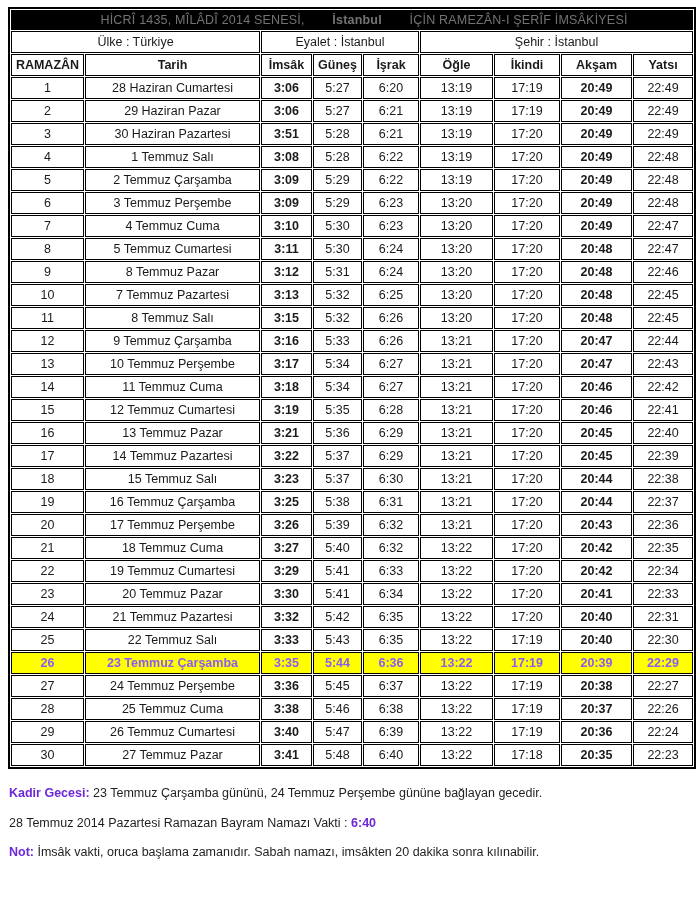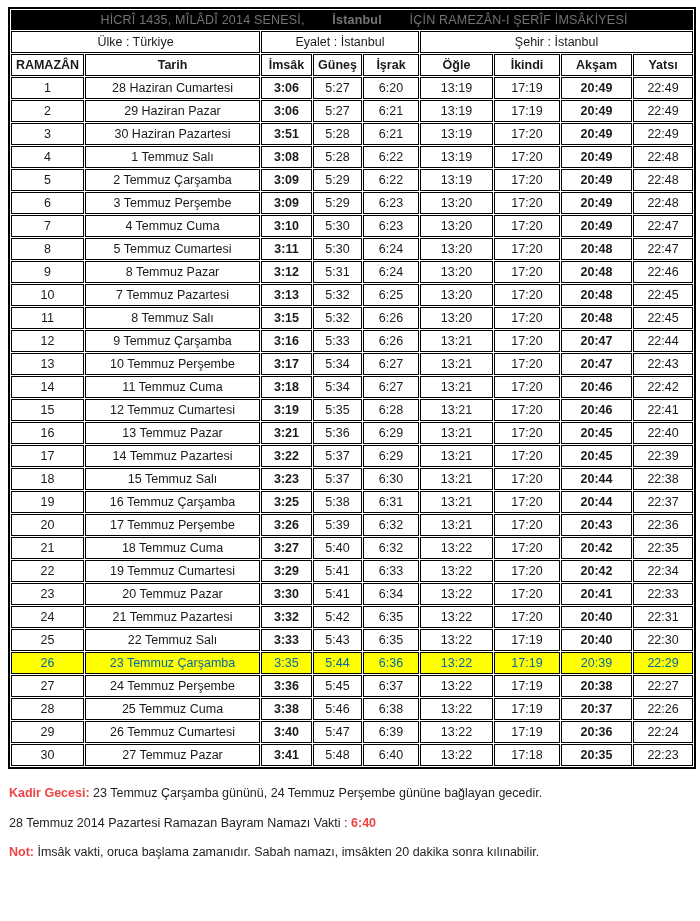--- a/index.html
+++ b/index.html
@@ -50,30 +50,30 @@
     color: #1f1f1f;
   }
   .head-row th {
     font-weight: bold;
     color: #000;
     height: 22px;
     font-size: 12.5px;
   }
   td.col-date { text-align: left; padding-left: 7px; }
   td.col-imsak, td.col-aksam { font-weight: bold; color: #000; }
-  tr.highlight td { background: #ffff00; font-weight: normal; color: #0369a1; }
+  tr.highlight td { background: #ffff00; font-weight: bold; color: #8b5cf6; }
 
   .notes { margin-top: 17px; padding-left: 1px; }
   .notes p {
     font-size: 12.5px;
     color: #1f1f1f;
     margin-bottom: 15.5px;
     white-space: nowrap;
   }
-  .notes b { color: #ef4444; }
+  .notes b { color: #6d28d9; }
 </style>
 </head>
 <body>
 
 <div class="page">
   <table class="imsakiye">
     <colgroup>
       <col style="width:73px">
       <col style="width:175px">
       <col style="width:51px">

